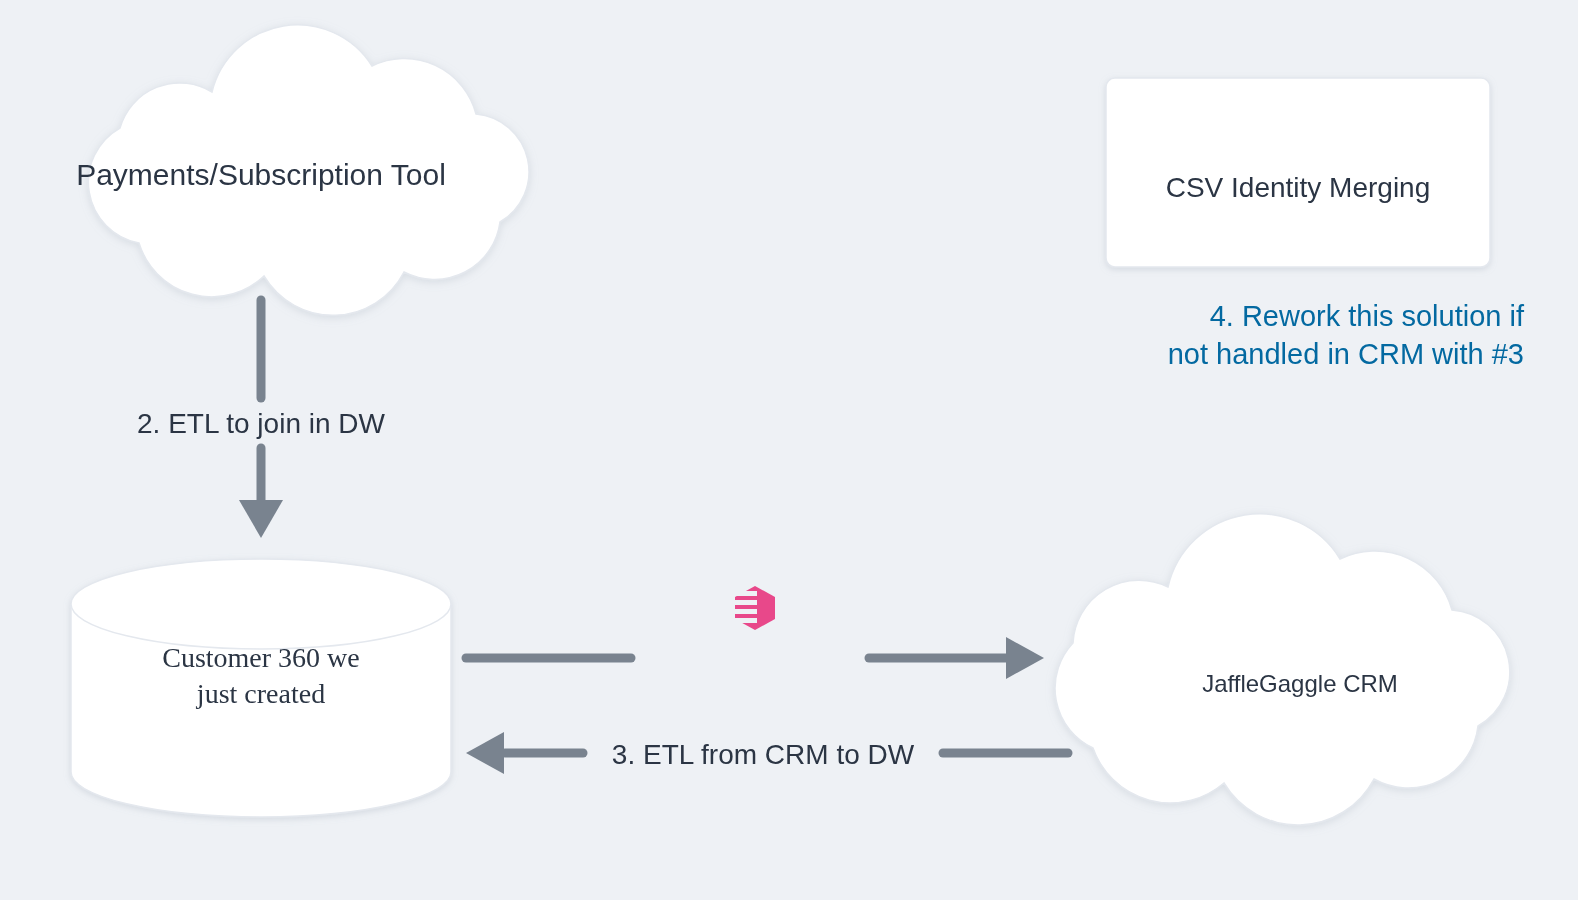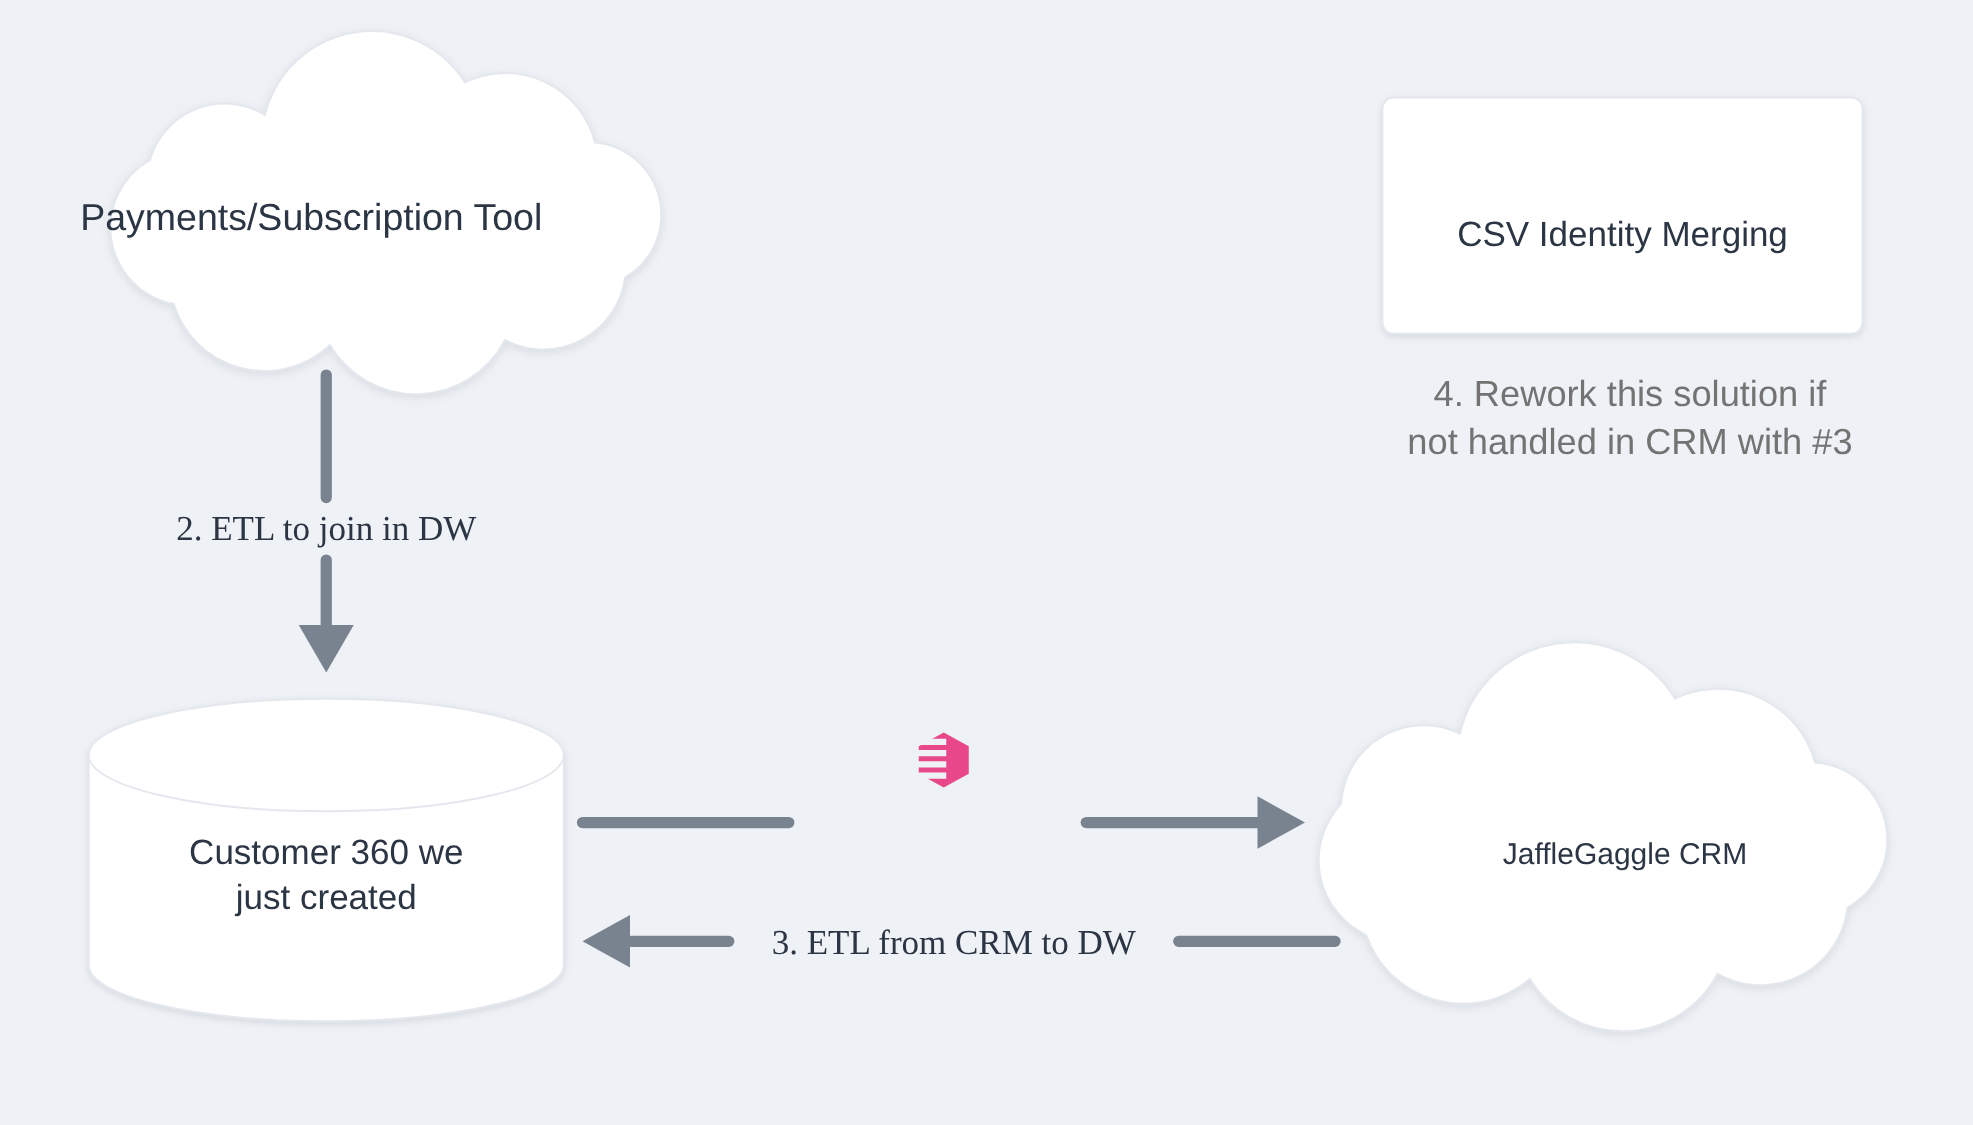--- a/index.html
+++ b/index.html
@@ -36,31 +36,31 @@
   }
   .svg-layer {
     position: absolute;
     left: 0;
     top: 0;
     width: 1578px;
     height: 900px;
   }
   .free-text {
     position: absolute;
-    color: #737373;
+    color: #0369a1;
     line-height: 1.32;
     white-space: pre-line;
-    text-align: center;
+    text-align: right;
   }
   
   .t-cloud-a { font-size: 30px; }
   .t-box     { font-size: 28px; }
   .t-db      { font-size: 28px; }
   .t-cloud-b { font-size: 24px; }
-  .t-edge    { font-size: 28px; font-family: Liberation Serif, serif; }
+  .t-edge    { font-size: 28px; }
   .t-note    { font-size: 29px; }
 </style>
 </head>
 <body>
 
 <div id="canvas">
 
   <svg class="svg-layer" viewBox="0 0 1578 900">
     <defs>
       <filter id="softshadow" x="-25%" y="-25%" width="150%" height="150%">
@@ -126,25 +126,25 @@
 
     <g transform="translate(735,586)">
       <path fill="#e8488a" d="M 20 0 L 40 11 L 40 33 L 20 44 L 0 33 L 0 11 Z"></path>
       <rect x="-7" y="5" width="29" height="5" fill="#eef1f5"></rect>
       <rect x="-7" y="14" width="29" height="5" fill="#eef1f5"></rect>
       <rect x="-7" y="23" width="29" height="5" fill="#eef1f5"></rect>
       <rect x="-7" y="32" width="29" height="5" fill="#eef1f5"></rect>
     </g>
   </svg>
 
-  <div class="node-label t-cloud-a" style="left:18px; top:155px; width:462px;">Payments/Subscription Tool</div>
+  <div class="node-label t-cloud-a" style="left:30px; top:155px; width:462px;">Payments/Subscription Tool</div>
 
   <div class="node-label t-box" style="left:1126px; top:170px; width:344px;">CSV Identity Merging</div>
 
-  <div class="node-label t-db" style="left:91px; top:664px; width:340px;">Customer 360 we
+  <div class="node-label t-db" style="left:91px; top:640px; width:340px;font-family:Liberation Serif, serif;">Customer 360 we
 just created</div>
 
   <div class="node-label t-cloud-b" style="left:1105px; top:668px; width:390px;">JaffleGaggle CRM</div>
 
   <div class="edge-label t-edge" style="left:111px; top:406px; width:300px;">2. ETL to join in DW</div>
 
 
   <div class="edge-label t-edge" style="left:578px; top:737px; width:370px;">3. ETL from CRM to DW</div>
 
   <div class="free-text t-note" style="left:1084px; top:297px; width:440px;">4. Rework this solution if

